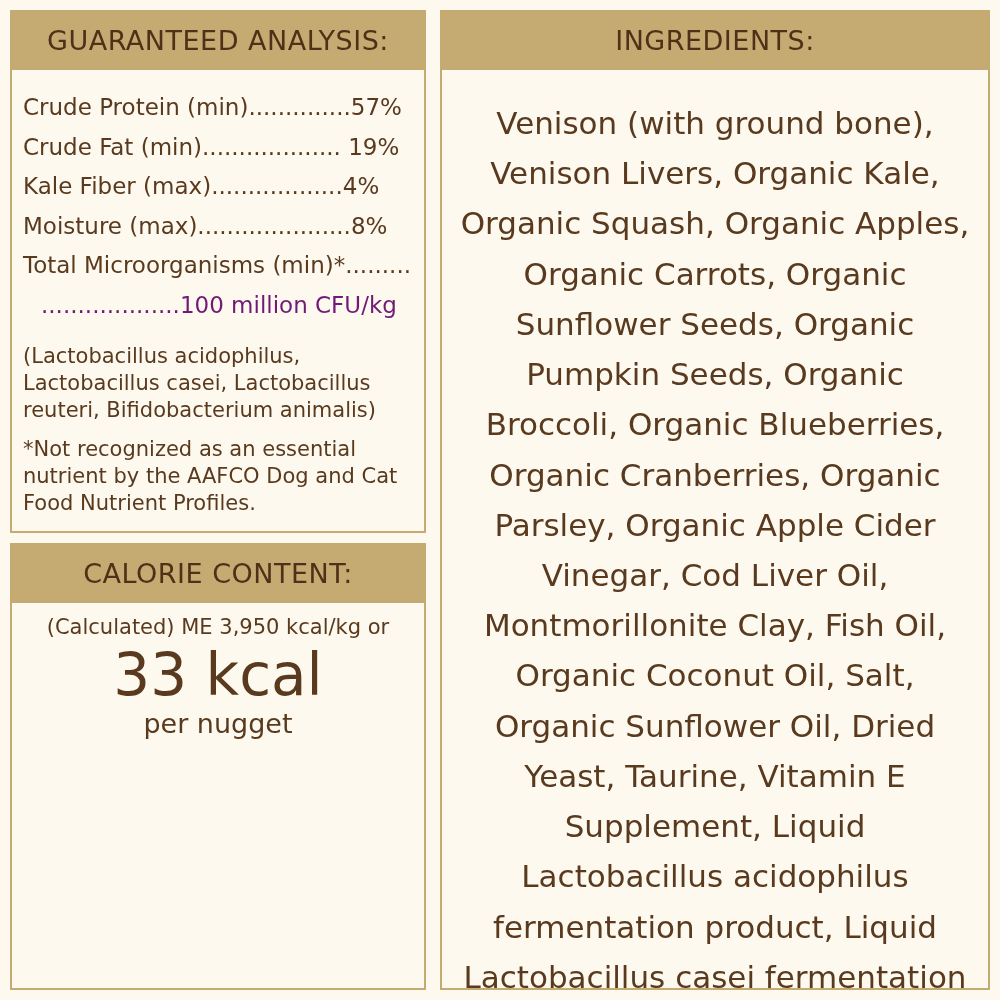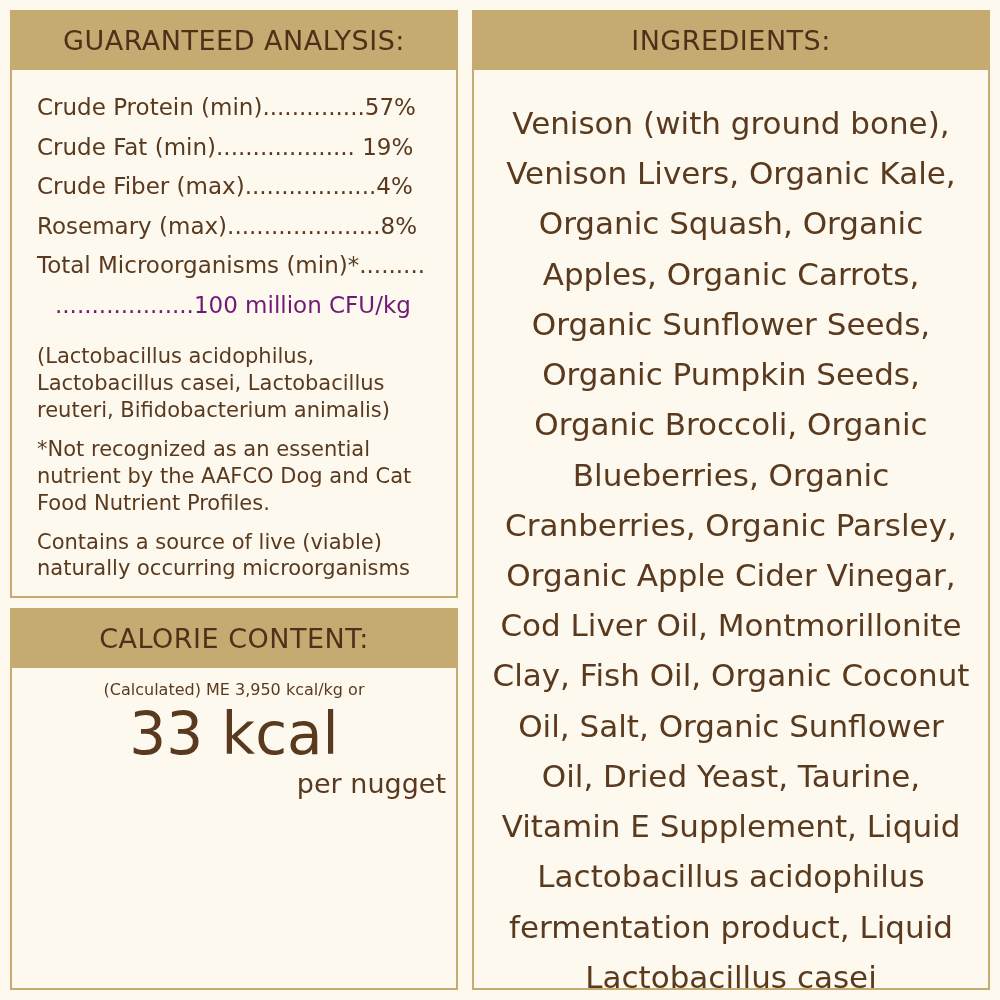--- a/index.html
+++ b/index.html
@@ -14,21 +14,21 @@
   .page {
     position: relative;
     width: 1000px;
     height: 1000px;
     background: #fdf9ef;
     padding: 10px;
     display: flex;
     gap: 14px;
   }
   .col-left {
-    width: 448px;
+    width: 416px;
     display: flex;
     flex-direction: column;
     gap: 10px;
   }
   .col-right {
     flex: 1;
     display: flex;
     flex-direction: column;
     align-items: center;
   }
@@ -42,21 +42,21 @@
   .panel-header {
     background: #c5ab72;
     color: #503018;
     text-align: center;
     font-size: 27px;
     letter-spacing: 0.5px;
     padding: 13px 6px 14px 6px;
     font-family: "DejaVu Sans", sans-serif;
   }
   .panel-body {
-    padding: 18px 22px 14px 25px;
+    padding: 18px 22px 14px 11px;
     color: #5a3a1e;
   }
 
   
   .ga-panel { flex: 0 0 auto; }
   .ga-list {
     list-style: none;
     margin: 0;
     padding: 0;
   }
@@ -81,34 +81,33 @@
   .ga-note.tight { margin-top: 12px; }
 
   
   .cal-panel { flex: 1 1 auto; }
   .cal-body {
     padding: 12px 10px 10px 10px;
     text-align: center;
     color: #5a3a1e;
   }
   .cal-line1 {
-    font-size: 16px;
+    font-size: 21px;
     line-height: 1.2;
   }
   .cal-big {
     font-size: 58px;
     line-height: 1.15;
     margin-top: 2px;
     color: #5a3a1e;
   }
   .cal-sub {
     font-size: 27px;
     line-height: 1.2;
     margin-top: 0px;
-    text-align: right;
   }
 
   
   .ing-panel { height: 100%; }
   .ing-body {
     padding: 28px 18px 12px 18px;
     text-align: center;
     font-size: 31px;
     line-height: 1.62;
     color: #5a3a1e;
@@ -120,28 +119,27 @@
 <div class="page">
 
   <div class="col-left">
 
     <section class="panel ga-panel">
       <div class="panel-header">GUARANTEED ANALYSIS:</div>
       <div class="panel-body">
         <ul class="ga-list">
           <li>Crude Protein (min)..............57%</li>
           <li>Crude Fat (min)................... 19%</li>
-          <li>Crude Fiber (max)..................4%</li>
-          <li>Rosemary (max).....................8%</li>
+          <li>Kale Fiber (max)..................4%</li>
+          <li>Moisture (max).....................8%</li>
           <li>Total Microorganisms (min)*.........</li>
         </ul>
         <div class="ga-cont">...................100 million CFU/kg</div>
         <div class="ga-note">(Lactobacillus acidophilus, Lactobacillus casei, Lactobacillus reuteri, Bifidobacterium animalis)</div>
         <div class="ga-note tight">*Not recognized as an essential nutrient by the AAFCO Dog and Cat Food Nutrient Profiles.</div>
-        <div class="ga-note tight">Contains a source of live (viable) naturally occurring microorganisms</div>
       </div>
     </section>
 
     <section class="panel cal-panel">
       <div class="panel-header">CALORIE CONTENT:</div>
       <div class="cal-body">
         <div class="cal-line1">(Calculated) ME 3,950 kcal/kg or</div>
         <div class="cal-big">33 kcal</div>
         <div class="cal-sub">per nugget</div>
       </div>

